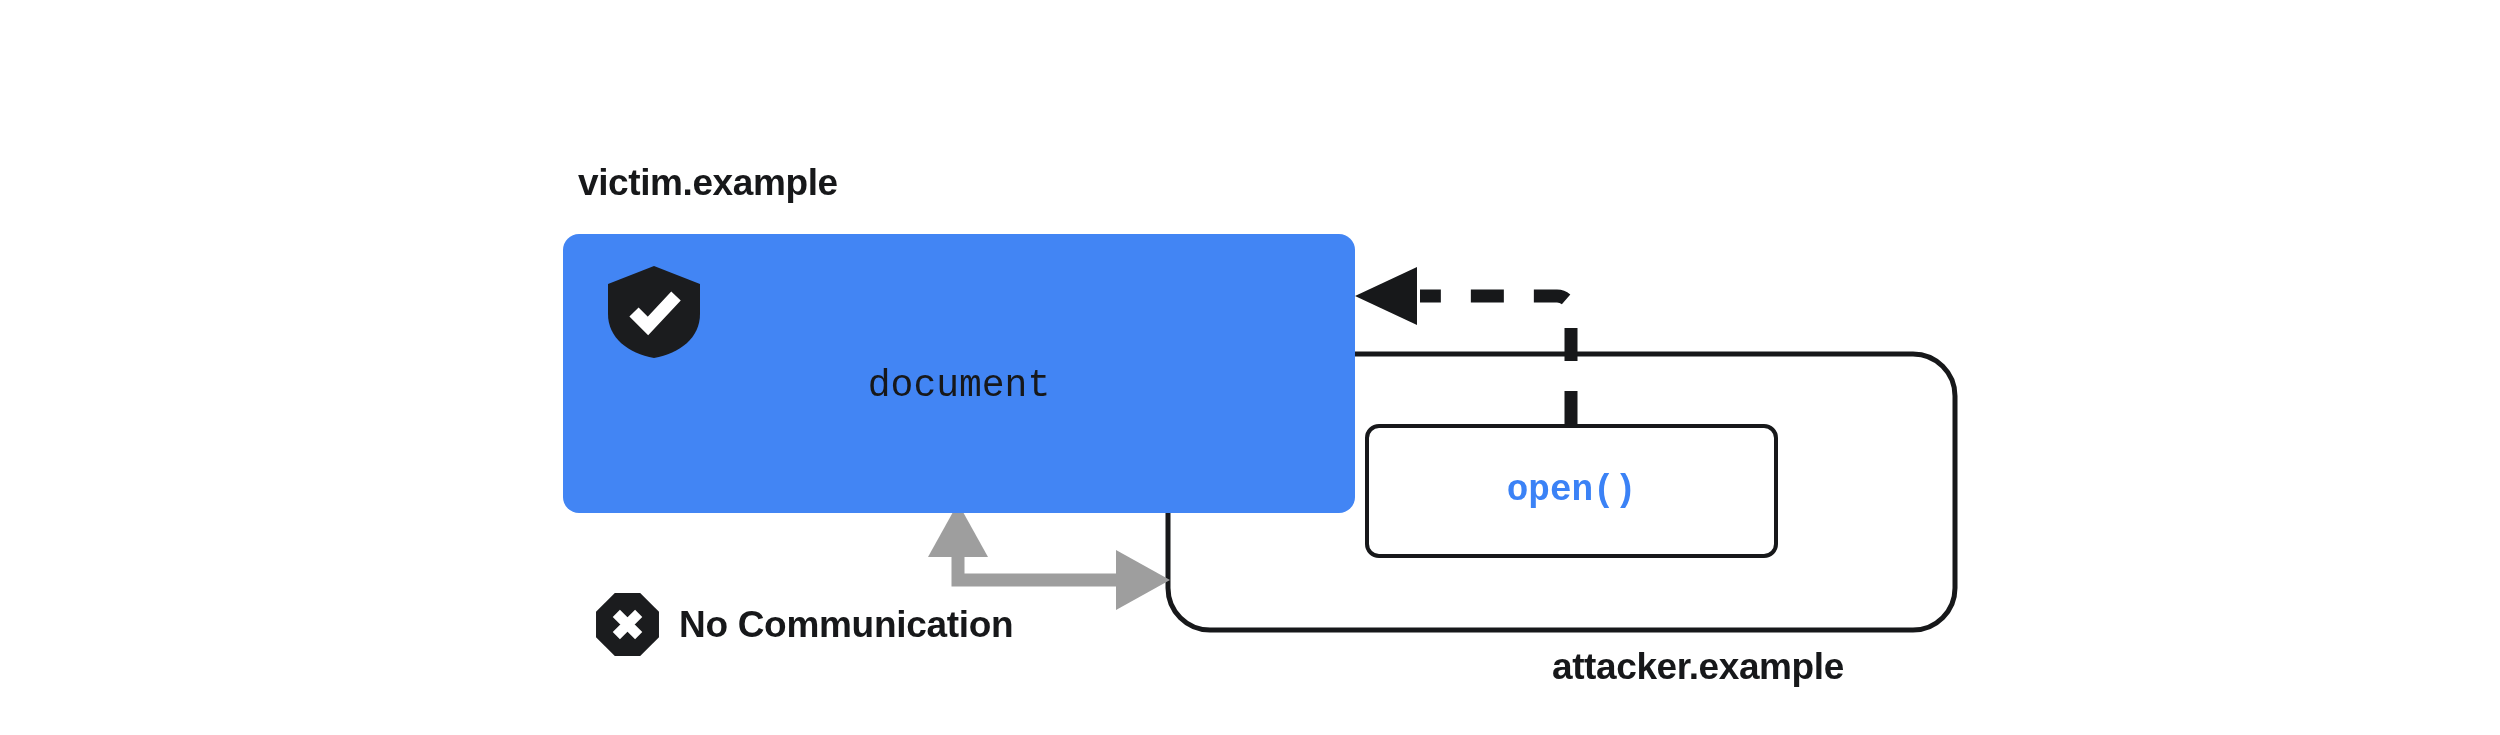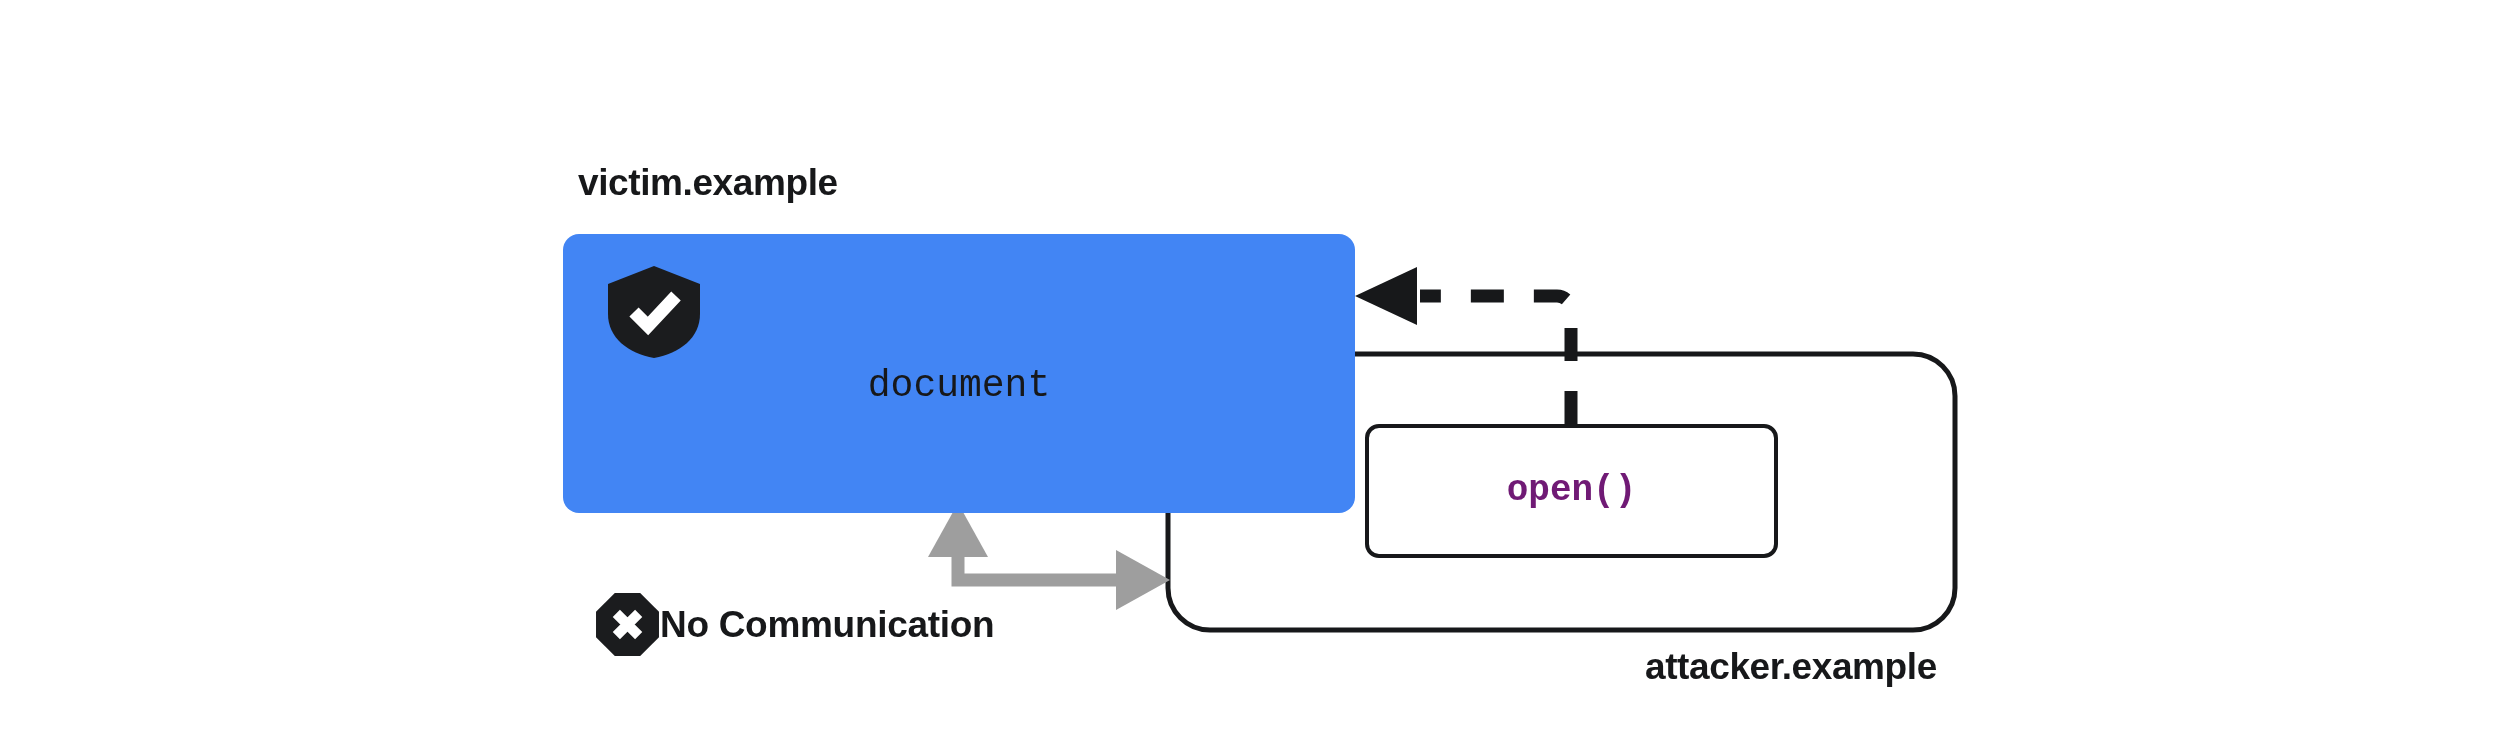--- a/index.html
+++ b/index.html
@@ -35,21 +35,21 @@
     position: absolute;
     font-family: "Liberation Sans", sans-serif;
     font-weight: 700;
     font-size: 37px;
     letter-spacing: -0.4px;
     color: #17181a;
     white-space: nowrap;
     line-height: 1;
   }
   #victim-label { left: 578px; top: 164px; }
-  #attacker-label { left: 1645px; top: 648px; }
+  #attacker-label { left: 1552px; top: 648px; }
 
   
   #victim-box {
     position: absolute;
     left: 563px;
     top: 234px;
     width: 792px;
     height: 279px;
     background: #4285f4;
     border-radius: 16px;
@@ -101,32 +101,33 @@
     box-sizing: border-box;
     display: flex;
     align-items: center;
     justify-content: center;
     z-index: 4;
   }
   #open-box-label {
     font-family: "Liberation Mono", "DejaVu Sans Mono", monospace;
     font-weight: 700;
     font-size: 36px;
-    color: #701a75;
+    color: #3b82f6;
     white-space: pre;
     line-height: 1;
   }
 
   
   #no-comm {
     position: absolute;
     left: 595px;
     top: 592px;
     display: flex;
     align-items: center;
+    gap: 19px;
     z-index: 5;
   }
   #no-comm-icon { width: 65px; height: 65px; display: block; }
   #no-comm-label {
     font-family: "Liberation Sans", sans-serif;
     font-weight: 700;
     font-size: 37px;
     letter-spacing: -0.3px;
     color: #17181a;
     white-space: nowrap;

